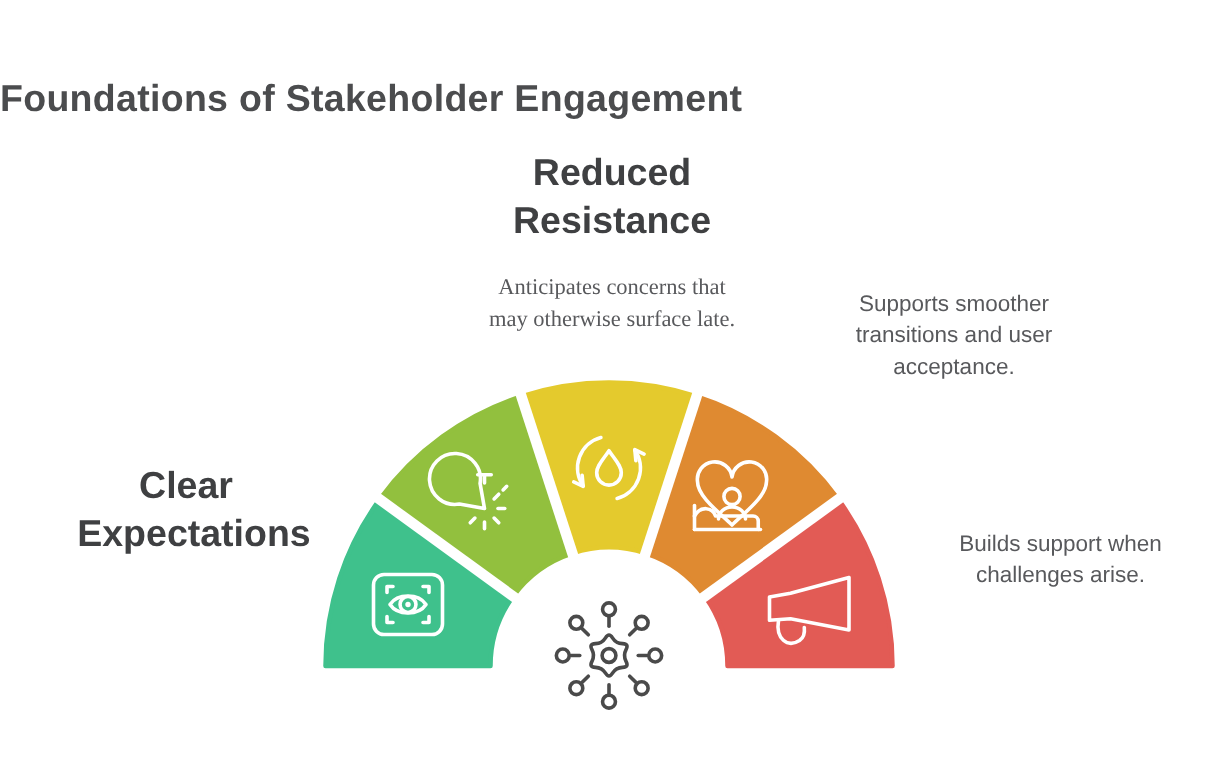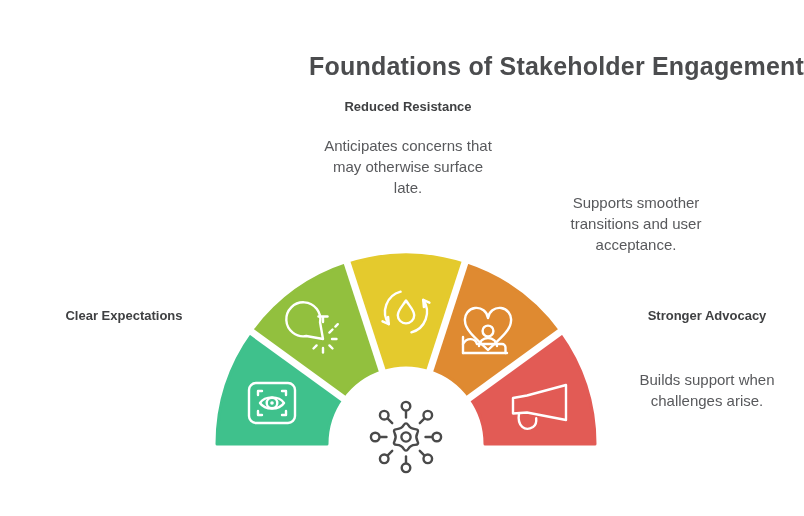--- a/index.html
+++ b/index.html
@@ -1,26 +1,26 @@
 <!DOCTYPE html>
 <html><head>
 <meta charset="utf-8">
 <style>
   html,body{margin:0;padding:0;background:#fff;}
   .canvas{
     position:relative;width:804px;height:516px;background:#fff;overflow:hidden;
     font-family:"Liberation Sans", sans-serif;
   }
   .page-title{
-    position:absolute;left:0;top:52px;width:804px;text-align:right;
+    position:absolute;left:0;top:52px;width:804px;text-align:left;
     font-size:25px;font-weight:700;color:#4b4c4e;letter-spacing:.2px;margin:0;
   }
   .section{position:absolute;text-align:center;}
   .section h2{
-    font-size:13px;font-weight:700;color:#3f4042;margin:0 auto;line-height:1.28;
+    font-size:25px;font-weight:700;color:#3f4042;margin:0 auto;line-height:1.28;
   }
   .section p{
     font-size:15px;color:#58595c;margin:13px auto 0;line-height:1.4;
   }
   .section.tall-gap p{margin-top:19px;}
   #fan-svg{position:absolute;left:0;top:0;}
   .icon{stroke:#fff;stroke-width:2.4;fill:none;stroke-linecap:round;stroke-linejoin:round;}
   .icon .fill{fill:#fff;stroke:none;}
 </style>
 </head>
@@ -30,29 +30,28 @@
 
   <h1 class="page-title">Foundations of Stakeholder Engagement</h1>
 
   <div class="section" style="left:26px;top:308px;width:196px;">
     <h2 style="max-width:145px;">Clear Expectations</h2>
   </div>
 
 
   <div class="section tall-gap" style="left:298px;top:99px;width:220px;">
     <h2 style="max-width:145px;">Reduced Resistance</h2>
-    <p style="max-width:170px;">Anticipates concerns that may otherwise surface late.</p>
+    <p style="max-width:170px;font-family:Liberation Serif, serif;">Anticipates concerns that may otherwise surface late.</p>
   </div>
 
   <div class="section" style="left:531px;top:179px;width:210px;">
     <p style="max-width:160px;">Supports smoother transitions and user acceptance.</p>
   </div>
 
   <div class="section" style="left:612px;top:308px;width:190px;">
-    <h2 style="max-width:120px;">Stronger Advocacy</h2>
     <p style="max-width:180px;margin-top:44px;">Builds support when challenges arise.</p>
   </div>
 
   <svg id="fan-svg" width="804" height="516" viewBox="0 0 804 516" xmlns="http://www.w3.org/2000/svg">
 
     <g id="fan-wedges">
         <path d="M 327 444 L 217 444 A 189 189 0 0 1 253.09578806313496 332.90858731672256 L 342.08765744437915 397.5649650688946 A 79 79 0 0 0 327 444 Z" fill="#3fc18c" stroke="#3fc18c" stroke-width="3" stroke-linejoin="round"></path>
         <path d="M 342.08765744437915 397.5649650688946 L 253.09578806313496 332.90858731672256 A 189 189 0 0 1 347.59578806313493 264.250318420216 L 381.58765744437915 368.86653521268283 A 79 79 0 0 0 342.08765744437915 397.5649650688946 Z" fill="#92c03e" stroke="#92c03e" stroke-width="3" stroke-linejoin="round"></path>
         <path d="M 381.58765744437915 368.86653521268283 L 347.59578806313493 264.250318420216 A 189 189 0 0 1 464.40421193686507 264.250318420216 L 430.41234255562085 368.8665352126829 A 79 79 0 0 0 381.58765744437915 368.86653521268283 Z" fill="#e4ca2d" stroke="#e4ca2d" stroke-width="3" stroke-linejoin="round"></path>
         <path d="M 430.41234255562085 368.8665352126829 L 464.40421193686507 264.250318420216 A 189 189 0 0 1 558.9042119368651 332.90858731672256 L 469.91234255562085 397.5649650688946 A 79 79 0 0 0 430.41234255562085 368.8665352126829 Z" fill="#df8a31" stroke="#df8a31" stroke-width="3" stroke-linejoin="round"></path>

